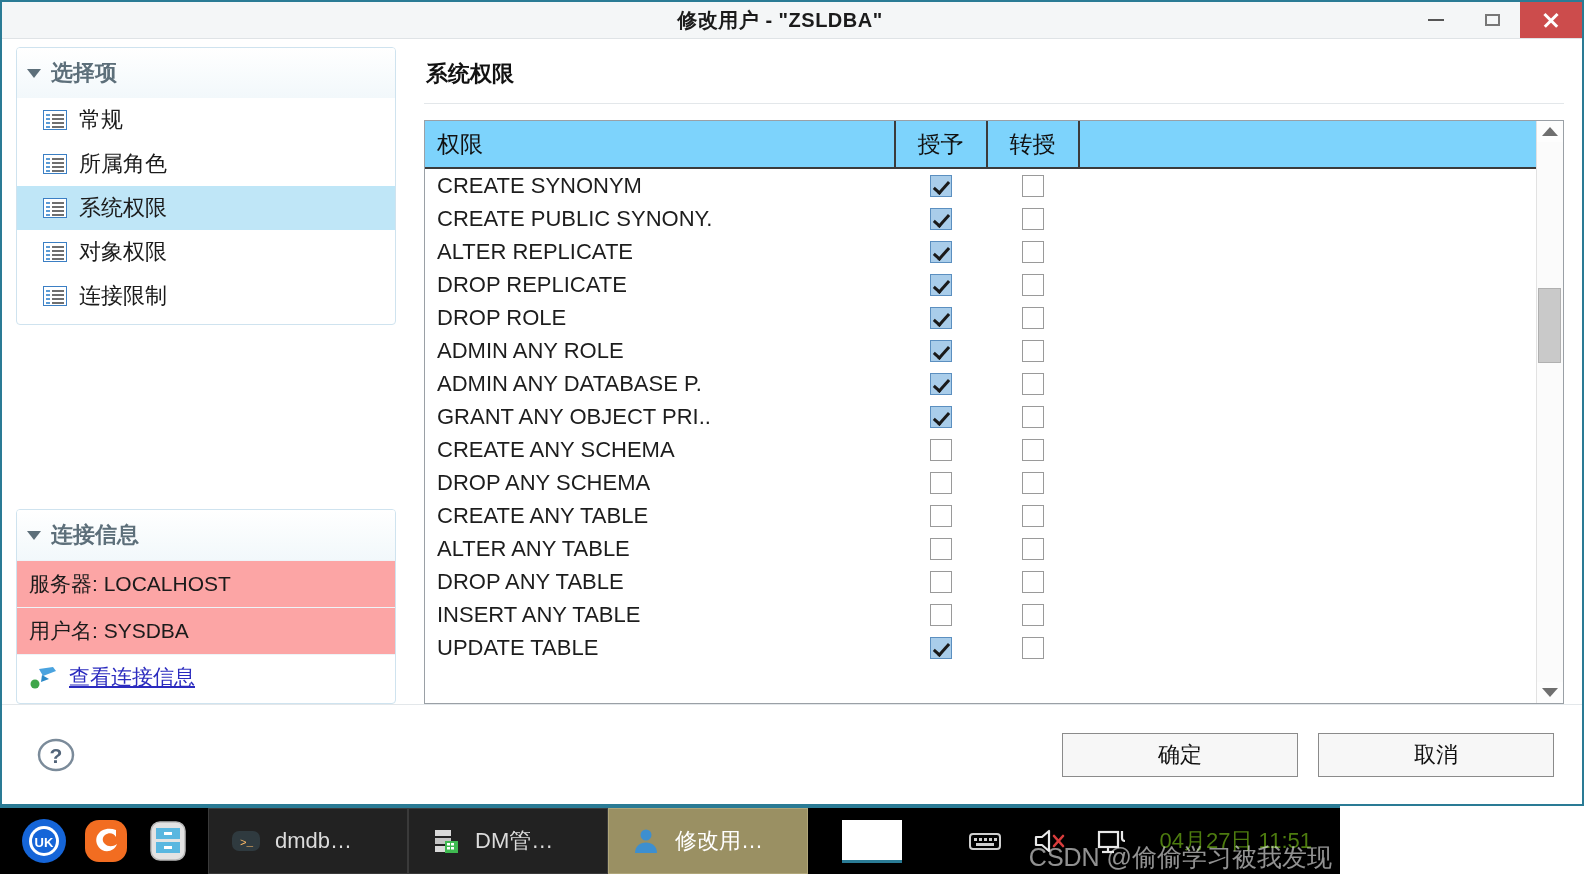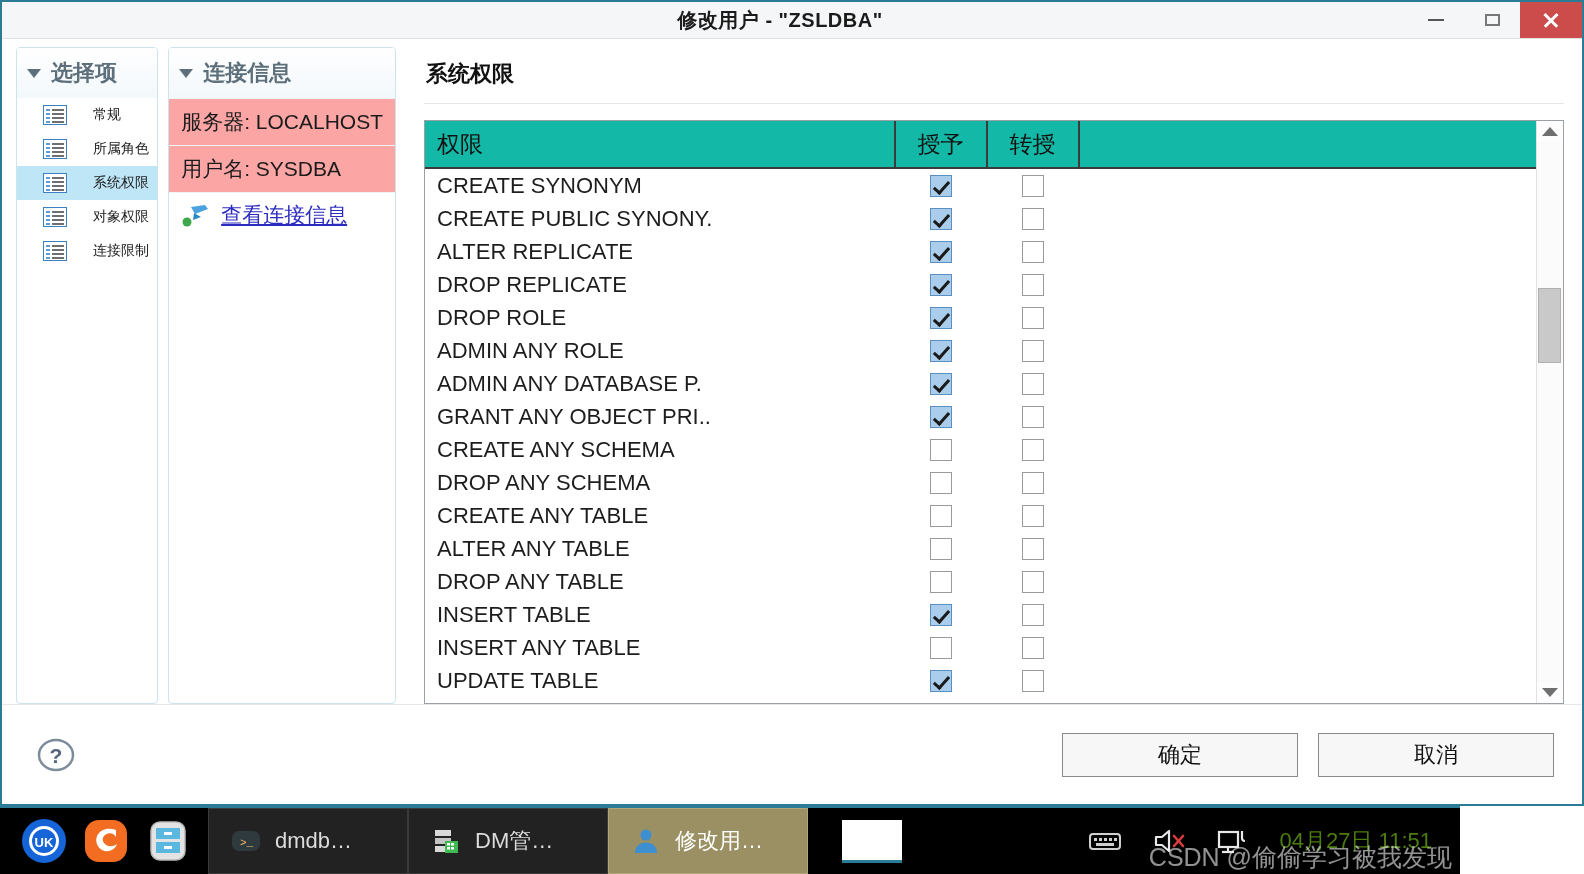--- a/index.html
+++ b/index.html
@@ -54,21 +54,21 @@
   .glyph-close::before { transform: rotate(45deg); }
   .glyph-close::after  { transform: rotate(-45deg); }
 
   
   .body-row { flex: 1; display: flex; min-height: 0; }
 
   .sidebar {
     width: 404px; flex: 0 0 404px;
     padding: 8px 10px 0 14px;
     box-sizing: border-box;
-    display: flex; flex-direction: row;
+    display: flex; flex-direction: column;
     background: #ffffff;
   }
   .panel-group {
     border: 1px solid #cfe3ef;
     border-radius: 4px;
     background: #ffffff;
     overflow: hidden;
   }
   .group-header {
     display: flex; align-items: center; gap: 10px;
@@ -77,23 +77,23 @@
     font-size: 22px; color: #5d6f7a; font-weight: bold;
   }
   .tri {
     width: 0; height: 0;
     border-left: 7px solid transparent;
     border-right: 7px solid transparent;
     border-top: 9px solid #5d6f7a;
   }
   .tree { padding: 0 0 6px 0; }
   .tree-item {
-    display: flex; align-items: center; gap: 26px;
+    display: flex; align-items: center; gap: 12px;
     padding: 7px 8px 7px 26px;
-    font-size: 14px; color: #1b1b1b;
+    font-size: 22px; color: #1b1b1b;
     cursor: default;
   }
   .tree-item.selected { background: #bfe6f7; }
   .ico-list {
     width: 24px; height: 20px; flex: 0 0 24px;
     border: 1.5px solid #3b7fc4;
     background: #ffffff;
     box-sizing: border-box;
     position: relative;
   }
@@ -149,21 +149,21 @@
     border: 1px solid #9aa0a6;
     background: #ffffff;
     display: flex;
     box-sizing: border-box;
     position: relative;
     overflow: hidden;
   }
   .table-col { flex: 1; min-width: 0; display: flex; flex-direction: column; }
   .thead {
     display: flex; height: 46px; flex: 0 0 46px;
-    background: #14b8a6;
+    background: #7dd3fc;
     border-bottom: 2px solid #3b3b3b;
   }
   .th {
     display: flex; align-items: center;
     font-size: 23px; color: #111;
     box-sizing: border-box;
   }
   .th-name { flex: 1; padding-left: 12px; border-right: 2px solid #3b3b3b; }
   .th-grant, .th-deleg {
     width: 92px; flex: 0 0 92px;
@@ -239,21 +239,21 @@
     font-size: 22px; color: #111;
     display: flex; align-items: center; justify-content: center;
     margin-left: 20px;
     cursor: pointer;
     box-sizing: border-box;
   }
 
   
   .taskbar {
     position: absolute; left: 0; bottom: 0;
-    width: 1460px; height: 68px;
+    width: 1340px; height: 68px;
     background: #000000;
     display: flex; align-items: center;
     border-top: 2px solid #2a7b95;
     box-sizing: border-box;
   }
   .tb-launchers { display: flex; align-items: center; gap: 14px; padding: 0 16px 0 20px; }
   .tb-ico { width: 48px; height: 48px; }
   .tb-tasks { display: flex; align-items: stretch; height: 100%; }
   .tb-task {
     display: flex; align-items: center; gap: 14px;
@@ -486,30 +486,20 @@
                   </div>
                   <div class="td-chk">
                     <span class="cbox"></span>
                   </div>
                   <div class="td-rest"></div>
                 </div>
                 <div class="trow">
                   <div class="td-name">DROP ANY TABLE</div>
                   <div class="td-chk">
                     <span class="cbox"></span>
-                  </div>
-                  <div class="td-chk">
-                    <span class="cbox"></span>
-                  </div>
-                  <div class="td-rest"></div>
-                </div>
-                <div class="trow">
-                  <div class="td-name">INSERT TABLE</div>
-                  <div class="td-chk">
-                    <span class="cbox on"></span>
                   </div>
                   <div class="td-chk">
                     <span class="cbox"></span>
                   </div>
                   <div class="td-rest"></div>
                 </div>
                 <div class="trow">
                   <div class="td-name">INSERT ANY TABLE</div>
                   <div class="td-chk">
                     <span class="cbox"></span>

